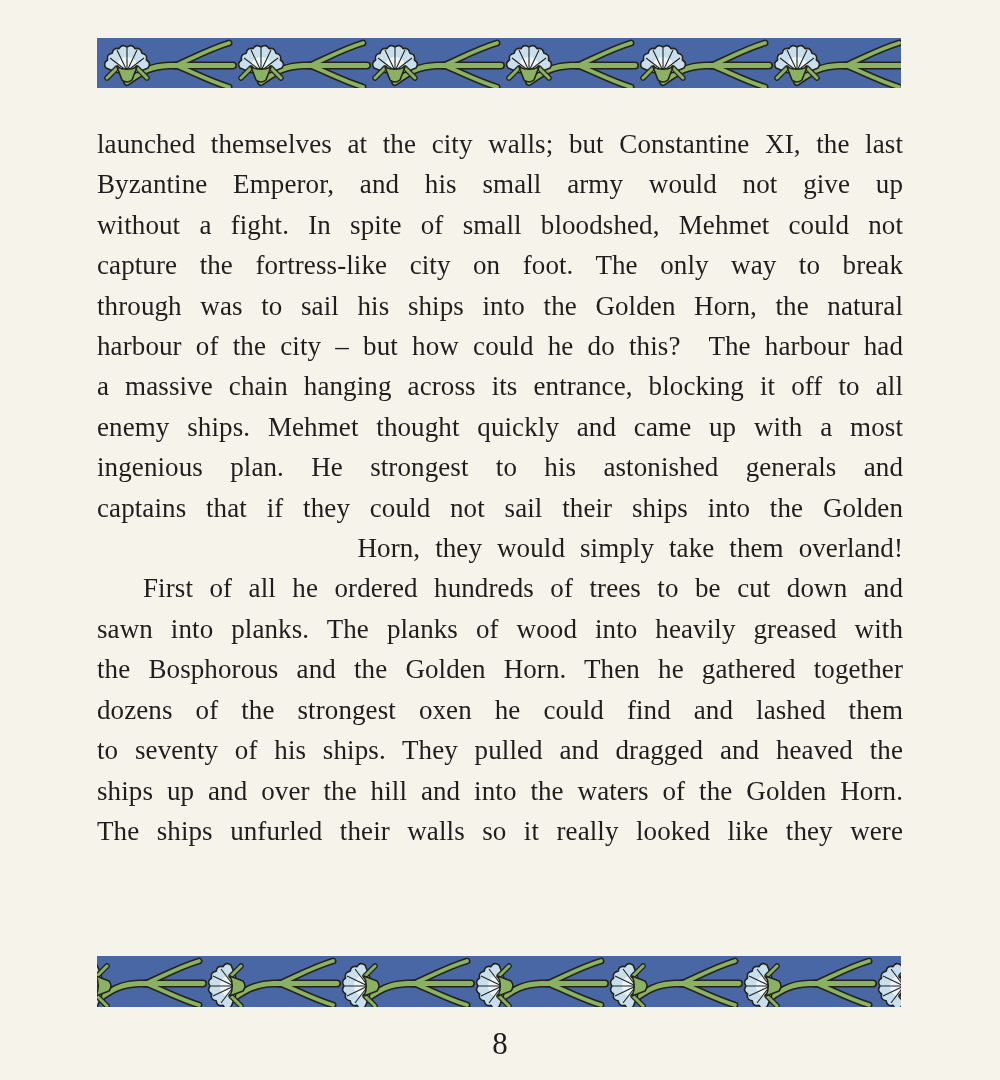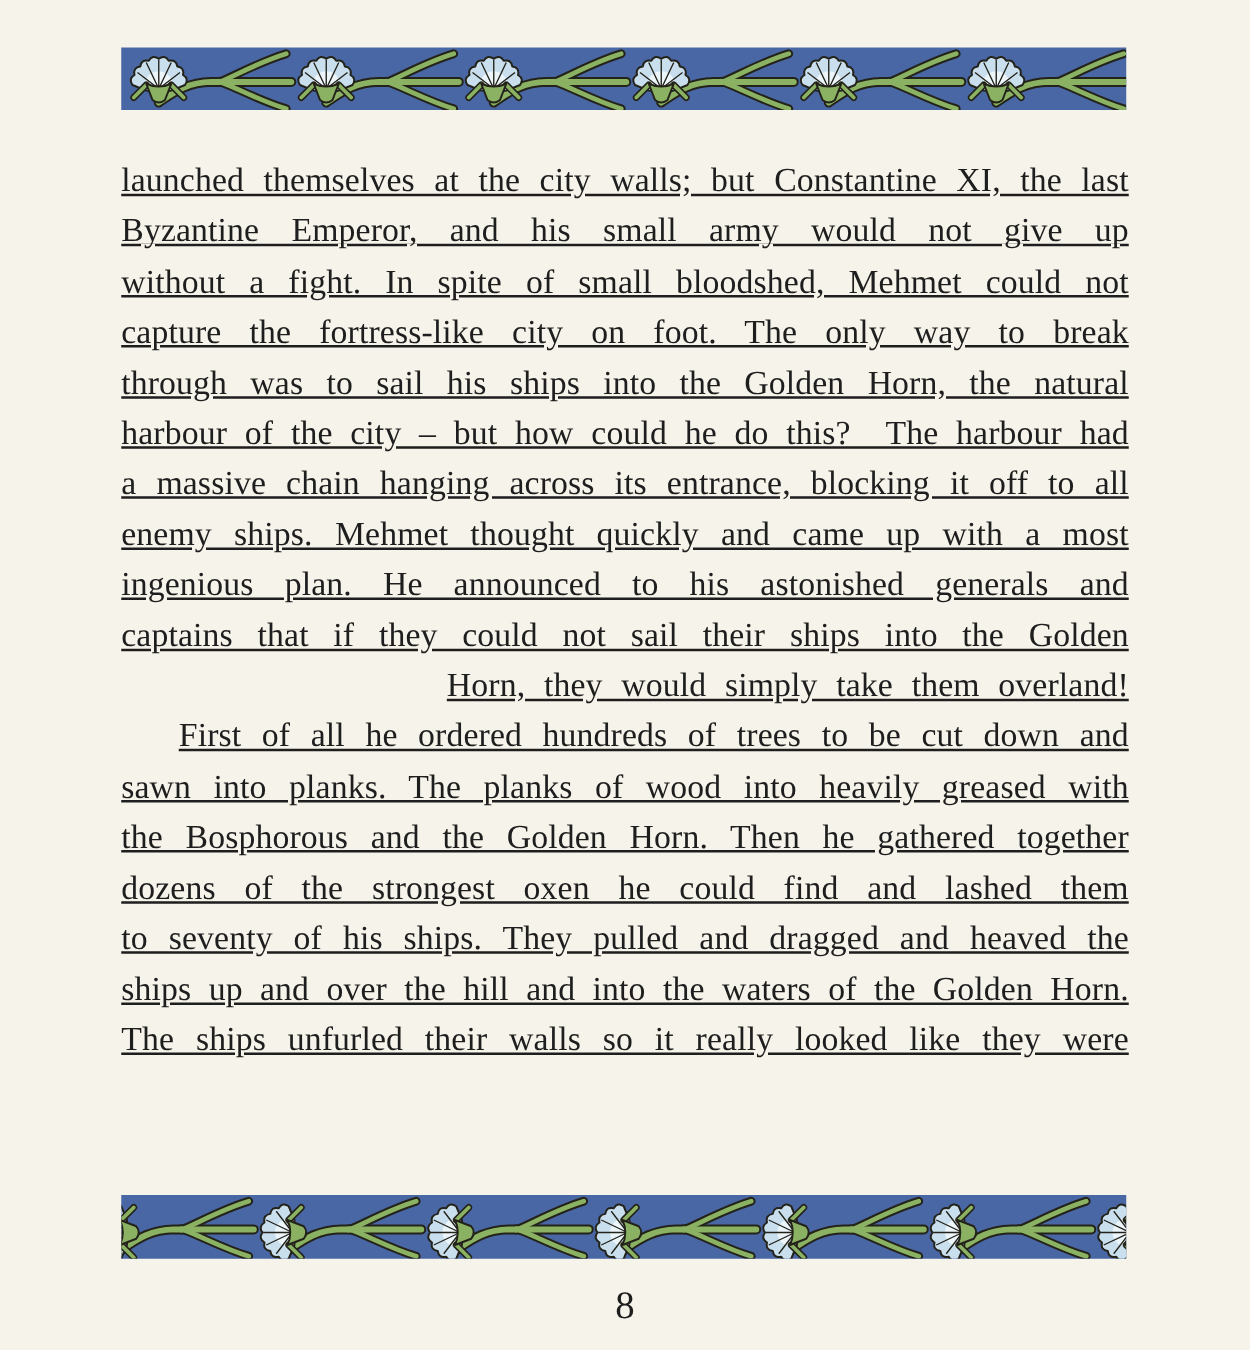--- a/index.html
+++ b/index.html
@@ -41,21 +41,21 @@
 
   .text-body {
     position: absolute;
     left: 97px;
     top: 124px;
     width: 806px;
     font-size: 27px;
     line-height: 40.4px;
     letter-spacing: 0.1px;
   }
-  .para { margin: 0; text-decoration: underline; }
+  .para { margin: 0; }
   .line { white-space: normal; }
   .line.j {
     text-align: justify;
     text-align-last: justify;
   }
   .line.end {
     text-align: right;
     word-spacing: 0.3em;
   }
   .line.ind { text-indent: 46px; }
@@ -118,21 +118,21 @@
 <div class="text-body">
     <div class="para">
       <div class="line j">launched themselves at the city walls; but Constantine XI, the last</div>
       <div class="line j">Byzantine Emperor, and his small army would not give up</div>
       <div class="line j">without a fight. In spite of small bloodshed, Mehmet could not</div>
       <div class="line j">capture the fortress-like city on foot. The only way to break</div>
       <div class="line j">through was to sail his ships into the Golden Horn, the natural</div>
       <div class="line j">harbour of the city – but how could he do this?&nbsp; The harbour had</div>
       <div class="line j">a massive chain hanging across its entrance, blocking it off to all</div>
       <div class="line j">enemy ships. Mehmet thought quickly and came up with a most</div>
-      <div class="line j">ingenious plan. He announced to his astonished generals and</div>
+      <div class="line j">ingenious plan. He strongest to his astonished generals and</div>
       <div class="line j">captains that if they could not sail their ships into the Golden</div>
       <div class="line end">Horn, they would simply take them overland!</div>
     </div>
     <div class="para">
       <div class="line j ind">First of all he ordered hundreds of trees to be cut down and</div>
       <div class="line j">sawn into planks. The planks of wood into heavily greased with</div>
       <div class="line j">the Bosphorous and the Golden Horn. Then he gathered together</div>
       <div class="line j">dozens of the strongest oxen he could find and lashed them</div>
       <div class="line j">to seventy of his ships. They pulled and dragged and heaved the</div>
       <div class="line j">ships up and over the hill and into the waters of the Golden Horn.</div>

